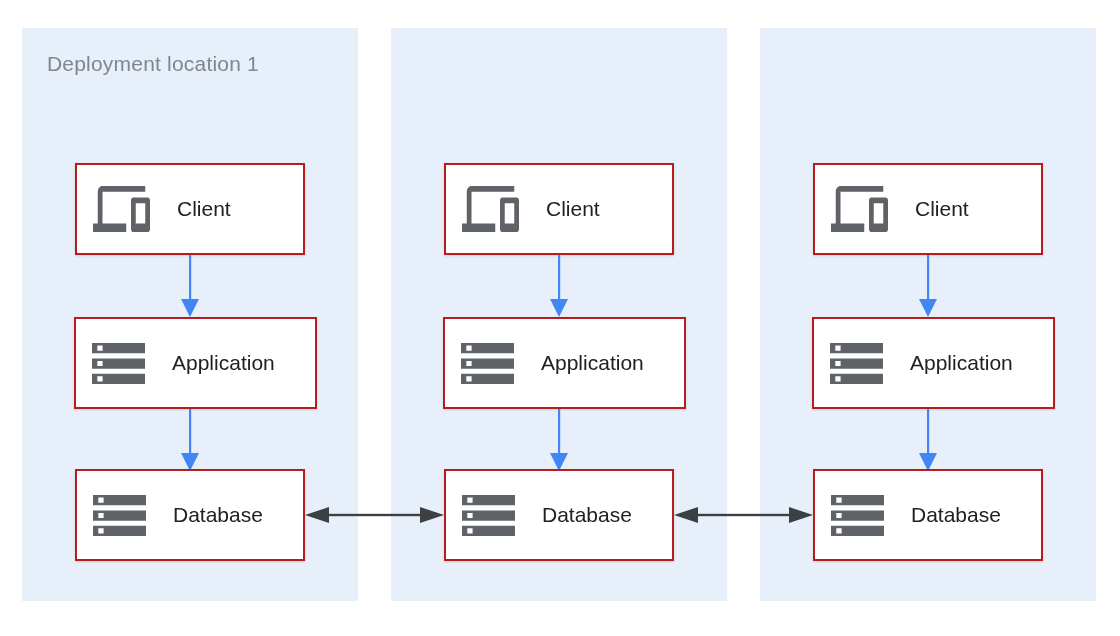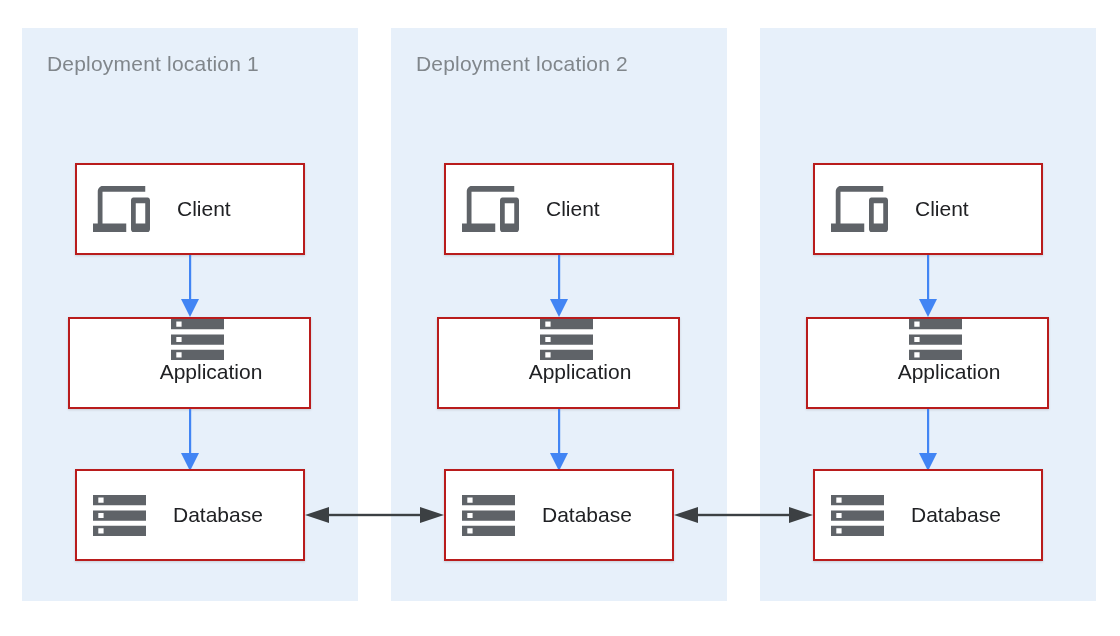--- a/index.html
+++ b/index.html
@@ -46,21 +46,21 @@
   }
   .node .icon svg { display: block; }
   .icon-fill { fill: #5F6368; }
   .node .label {
     margin-left: 27px;
     font-size: 21px;
     color: #202124;
     white-space: nowrap;
   }
   .node-client      { top: 135px; width: 230px; left: 53px; }
-  .node-application { top: 289px; width: 243px; left: 46px; flex-direction: column; }
+  .node-application { top: 289px; width: 243px; left: 52px; }
   .node-database    { top: 441px; width: 230px; left: 53px; }
   .flow-arrow {
     position: absolute;
     left: 159px;
     width: 18px;
     height: 62px;
   }
   .flow-arrow-1 { top: 227px; }
   .flow-arrow-2 { top: 381px; }
   .sync-arrow {
@@ -128,21 +128,20 @@
       <span class="icon">
         <svg width="53" height="41" viewBox="2 4 20 16" preserveAspectRatio="none">
             <use href="#storage-glyph"></use>
           </svg>
       </span>
       <span class="label">Database</span>
     </div>
   </div>
 
   <div class="panel" style="left:391px">
-    <div class="panel-title">Deployment location 2</div>
 
     <div class="node node-client">
       <span class="icon">
         <svg width="57" height="46" viewBox="0 4 24 16" preserveAspectRatio="none">
             <use href="#devices-glyph"></use>
           </svg>
       </span>
       <span class="label">Client</span>
     </div>
 

